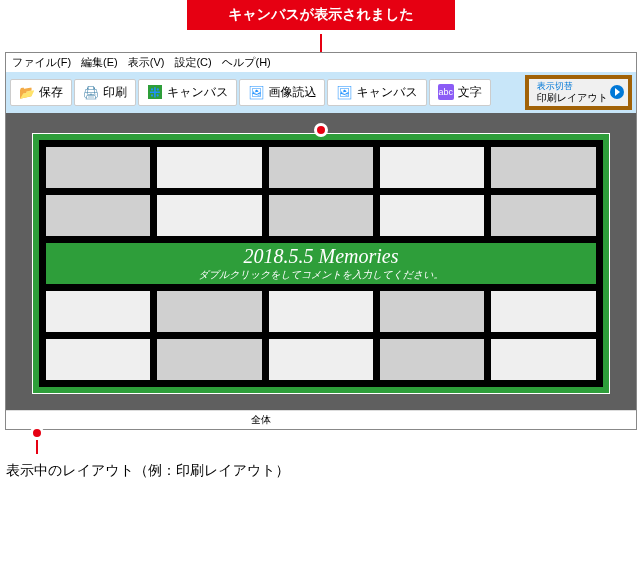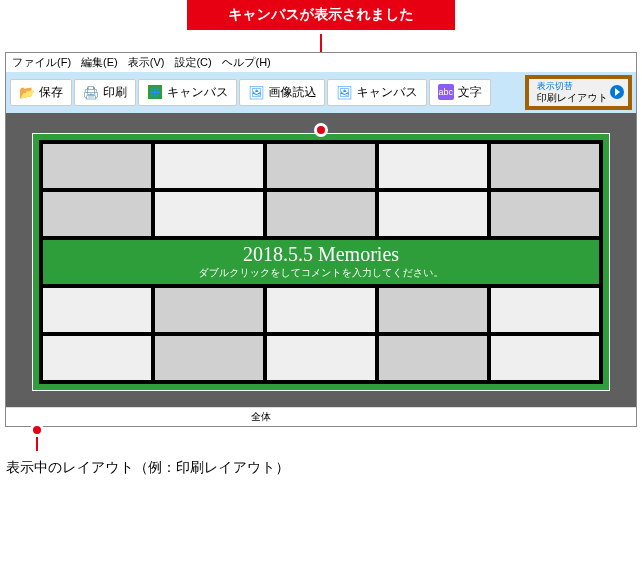--- a/index.html
+++ b/index.html
@@ -24,21 +24,21 @@
 .ticon.imgdel { color: #1e90ff; }
 .ticon.text { background: #8b5cf6; color: #fff; font-size: 9px; padding: 1px 2px; border-radius: 2px; }
 .spacer { flex: 1; }
 .layout-toggle { background: #f0f0f0; border: 4px solid #a16207; border-radius: 0; padding: 2px 20px 2px 8px; font-size: 10px; line-height: 1.2; position: relative; cursor: pointer; }
 .layout-toggle small { color: #0078d7; font-size: 9px; display: block; }
 .layout-toggle .arrow { position: absolute; right: 4px; top: 50%; transform: translateY(-50%); width: 14px; height: 14px; border-radius: 50%; background: #0078d7; display: flex; align-items: center; justify-content: center; }
 .layout-toggle .arrow::after { content: ''; border-left: 5px solid #fff; border-top: 4px solid transparent; border-bottom: 4px solid transparent; }
 .workarea { background: #5f5f5f; padding: 20px 26px 16px; position: relative; }
 .canvas { background: #2e9e3a; padding: 6px; border: 1px solid #fff; }
 .grid { width: 100%; border-collapse: collapse; }
-.grid td { border: 4px solid #000000; height: 48px; }
+.grid td { border: 7px solid #000000; height: 48px; font-style: italic; }
 .cell-a { background: #d0d0d0; }
 .cell-b { background: #efefef; }
 .title-cell { background: #2e9e3a; color: #fff; text-align: center; vertical-align: middle; padding: 2px; }
 .title-cell .big { font-family: serif; font-size: 20px; }
 .title-cell .hint { font-size: 10px; }
 .marker { position: absolute; left: 50%; top: 10px; transform: translateX(-50%); }
 .marker .dot { width: 14px; height: 14px; background: #e60012; border: 3px solid #fff; border-radius: 50%; display: block; }
 .status { display: flex; align-items: center; font-size: 10px; border-top: 1px solid #ddd; }
 .status-tab { padding: 2px 8px; }
 .status-tab.active { border: 2px dotted #e60012; }

